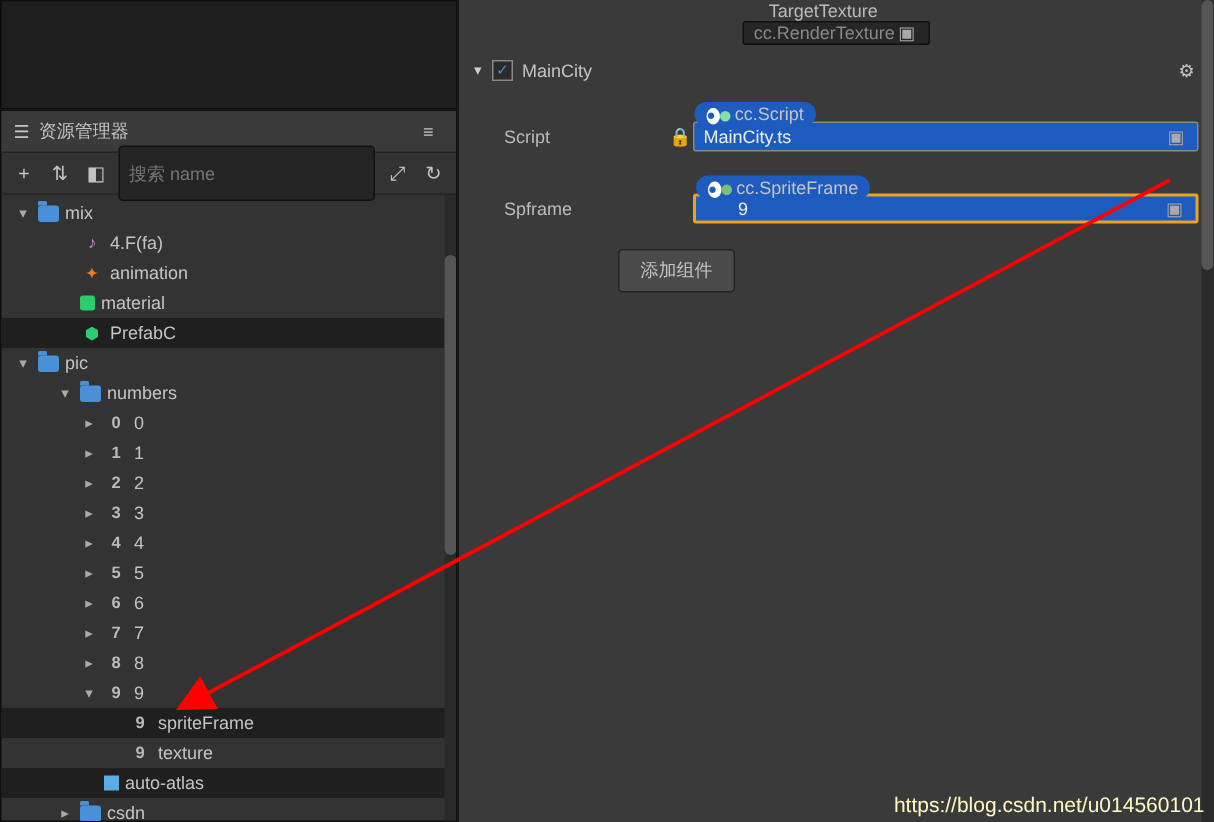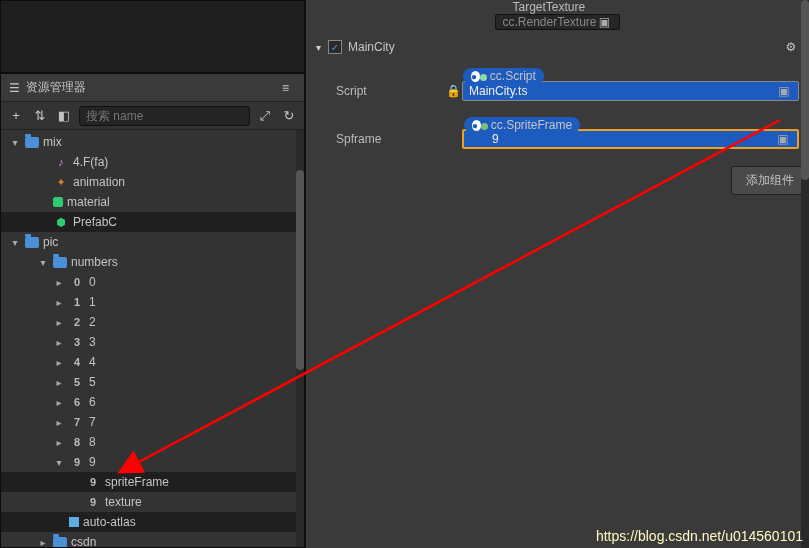--- a/index.html
+++ b/index.html
@@ -4,21 +4,21 @@
 <style>
   * { margin:0; padding:0; box-sizing:border-box; font-family:Arial, "Microsoft YaHei", sans-serif; font-size:12px; color:#c4c4c4; user-select:none; }
   body { background:#2b2b2b; width:809px; height:548px; overflow:hidden; position:relative; }
   .top-dark { position:absolute; left:0; top:0; width:305px; height:73px; background:#1e1e1e; border:1px solid #0d0d0d; }
   .assets-panel { position:absolute; left:0; top:73px; width:305px; bottom:0; background:#333; border:1px solid #0d0d0d; display:flex; flex-direction:column; }
   .panel-header { height:28px; background:#3a3a3a; display:flex; align-items:center; padding:0 8px; border-bottom:1px solid #222; }
   .panel-header .title { flex:1; font-size:12px; }
   .panel-header .menu-icon { width:14px; cursor:pointer; }
   .toolbar { height:28px; display:flex; align-items:center; padding:0 6px; gap:6px; border-bottom:1px solid #222; }
   .tb-btn { width:18px; height:18px; display:flex; align-items:center; justify-content:center; cursor:pointer; font-size:13px;}
-  .search { flex:1; height:20px; background:#242424; border:1px solid #111; border-radius:3px; padding:2px 6px; color:#0ea5e9; font-size:12px; }
+  .search { flex:1; height:37px; background:#242424; border:1px solid #111; border-radius:3px; padding:2px 6px; color:#0ea5e9; font-size:12px; }
   .tree { flex:1; overflow:auto; position:relative; padding-top:2px;}
   .row { height:20px; display:flex; align-items:center; white-space:nowrap; }
   .row.selected { background:#1f1f1f; }
   .arrow { width:12px; display:inline-flex; justify-content:center; color:#aaa; font-size:10px;}
   .arrow.right::before{content:"▸";}
   .arrow.down::before{content:"▾";}
   .arrow.none::before{content:"";}
   .icon { width:16px; height:16px; margin:0 4px; display:inline-flex; align-items:center; justify-content:center; font-size:11px;}
   .icon.folder { background:#4a90d9; border-radius:2px; width:14px; height:11px; position:relative;}
   .icon.folder::before{content:""; position:absolute; top:-3px; left:0; width:6px; height:3px; background:#4a90d9; border-radius:1px 1px 0 0;}
@@ -44,21 +44,21 @@
   .field.highlight { background:#1e5bbf; border:1px solid #888;}
   .field.highlight-orange { background:#1e5bbf; border:2px solid #f0a020;padding-left:28px; }
   .tag { position:absolute; top:-14px; left:0; background:#1e5bbf; border-radius:8px; padding:1px 8px; font-size:10px; color:#ddd;}
   .tag::before{content:"● "; color:#1e5bbf; background:#fff; border-radius:50%;}
   .tag .dot{display:inline-block;width:7px;height:7px;border-radius:50%;background:#8da; margin-right:3px;vertical-align:middle;}
   .tag.orange .dot{background:#7bbf7b;}
   .gear{width:16px;text-align:center;cursor:pointer;}
   .lock{width:16px;text-align:center;color:#888;}
   .go-icon{width:16px;text-align:center;cursor:pointer;color:#aaa;}
   .add-btn { display:inline-block; padding:5px 14px; background:#4a4a4a; border:1px solid #222; border-radius:3px; cursor:pointer; font-size:12px;}
-  .btn-wrap{ text-align:right; padding:14px 0 0 106px;}
+  .btn-wrap{ text-align:left; padding:14px 0 0 106px;}
   .watermark{position:absolute;right:6px;bottom:4px;color:#fef9c3;font-size:14px;z-index:10;}
   svg.arrow-overlay{position:absolute;left:0;top:0;pointer-events:none;z-index:9;}
   .scroll-track{position:absolute; right:0; top:0; bottom:0; width:8px; background:#2a2a2a;}
   .scroll-thumb{position:absolute; right:0; width:8px; background:#555; border-radius:4px;}
 </style>
 </head>
 <body>
 
 <div class="top-dark"></div>
 

